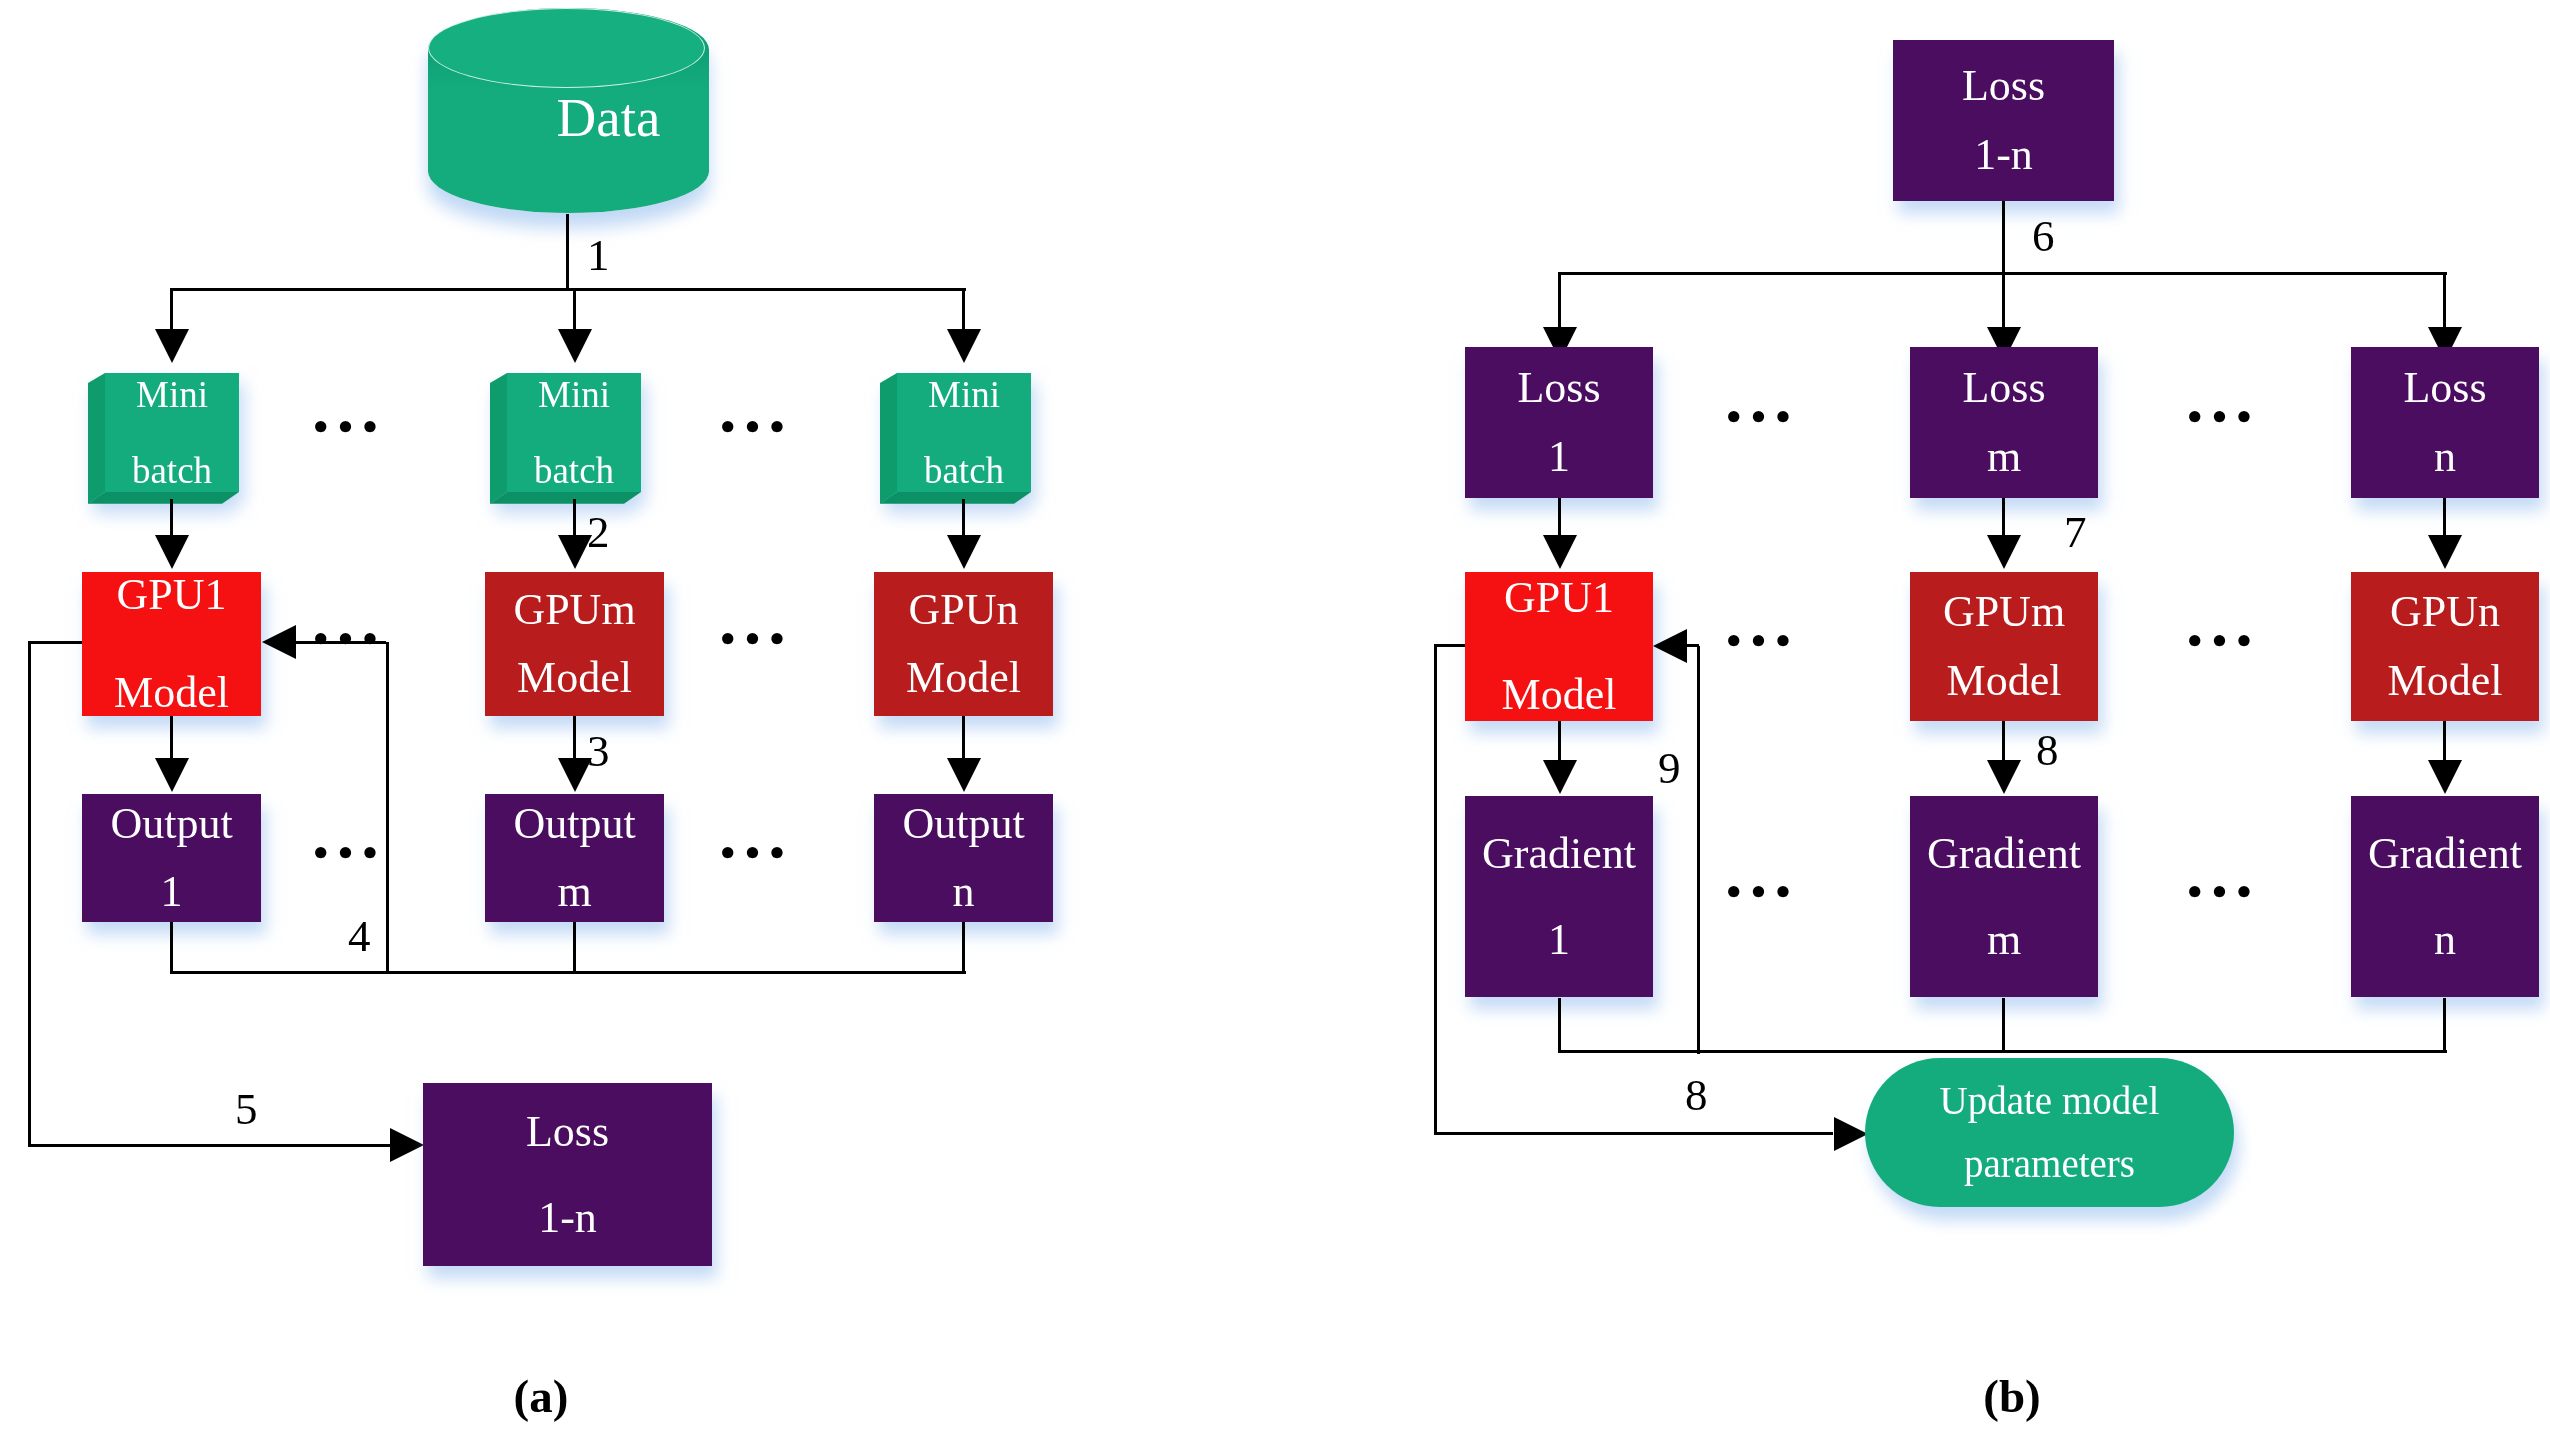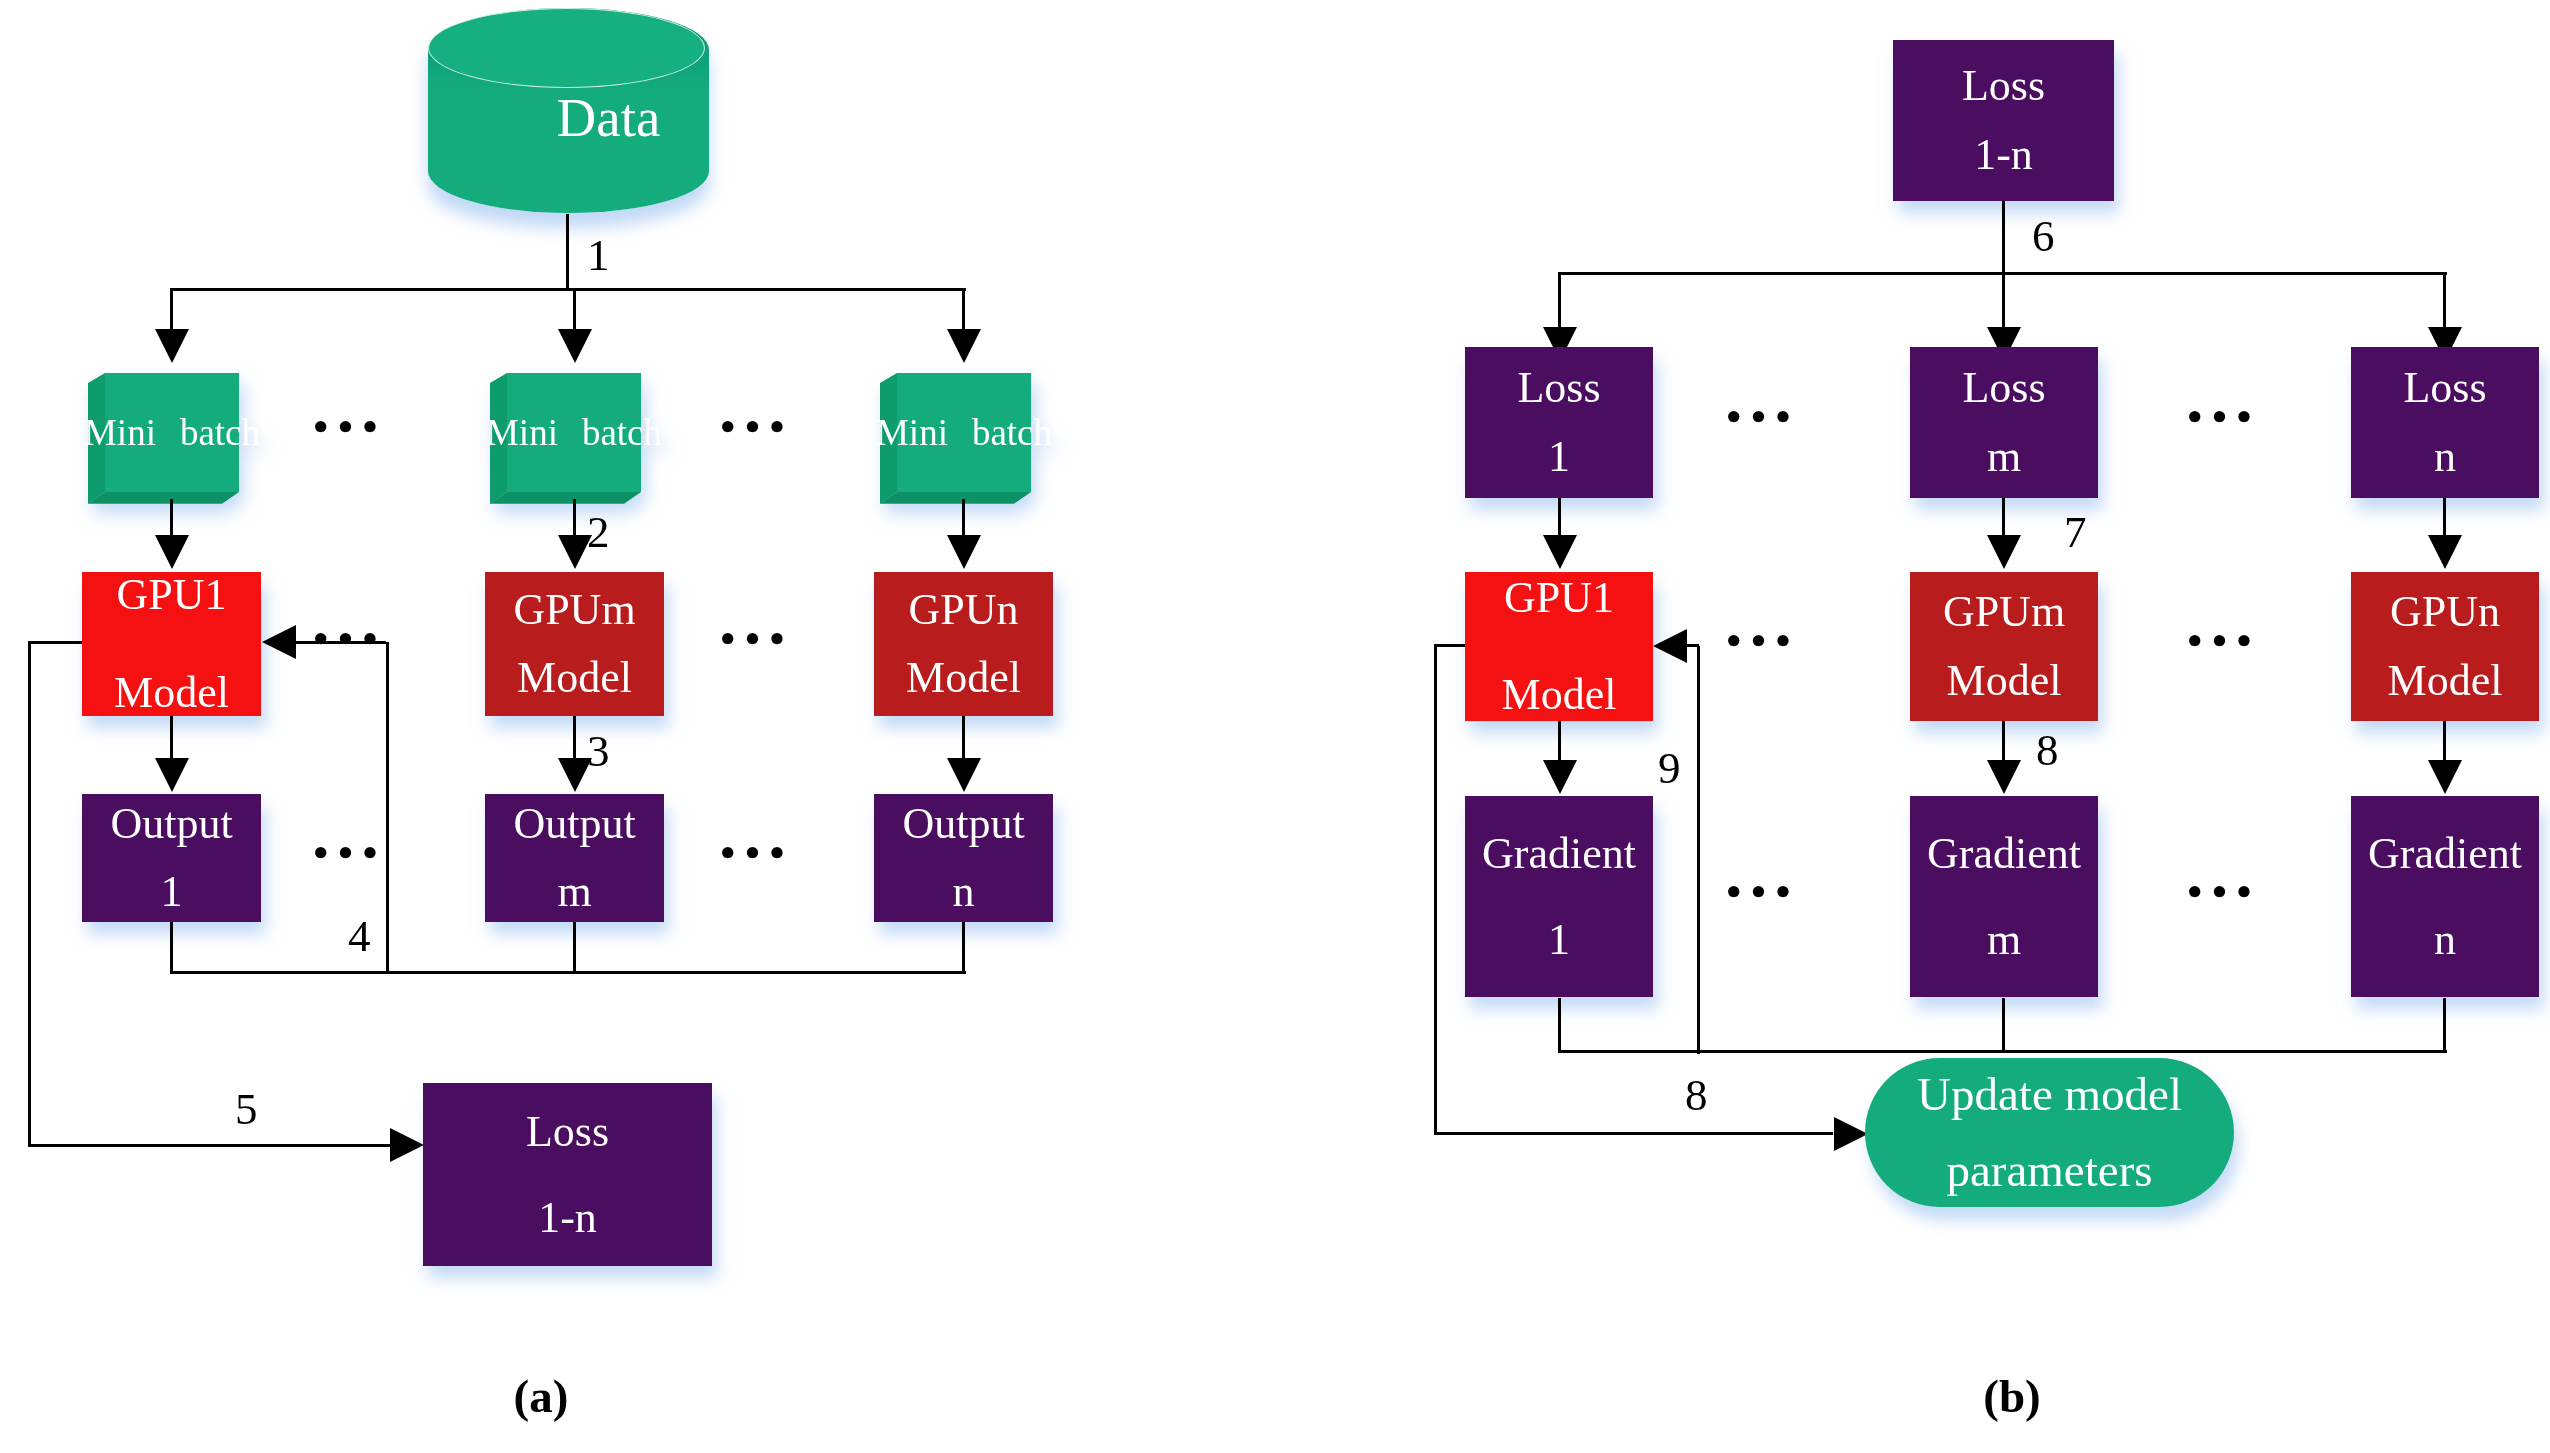--- a/index.html
+++ b/index.html
@@ -14,42 +14,42 @@
         border-bottom:17px solid transparent;border-left:34px solid #000;}
   .num{position:absolute;font-size:45px;color:#000;line-height:1;}
   .box{position:absolute;display:flex;flex-direction:column;justify-content:center;
        align-items:center;color:#fff;font-size:44px;line-height:1.55;text-align:center;
        box-shadow:5px 13.4px 15px rgba(150,190,238,.55);}
   .tall{line-height:1.95;}
   .red{background:#f51111;gap:29px;}
   .teal{background:#b91c1c;align-items:center;}
   .purple{background:#4a0d5f;}
   .green{background:#14ac7c;}
-  .rounded{border-radius:75px;font-size:47px;line-height:1.6;align-items:center;}
+  .rounded{border-radius:75px;font-size:39px;line-height:1.6;align-items:center;}
   .dots{position:absolute;width:109px;text-align:center;font-family:"DejaVu Sans",sans-serif;
         font-weight:bold;font-size:32px;letter-spacing:4.2px;color:#000;line-height:1;}
   .caption{position:absolute;width:184px;text-align:center;font-weight:bold;
            font-size:47px;color:#000;line-height:1;}
   
   .cylinder{position:absolute;left:428px;top:8.4px;width:281px;height:205px;
             background:linear-gradient(180deg,#0f9e74 0%,#0fa078 22%,#14ac7c 40%,#14ac7c 100%);
             border-radius:141px/42px;box-shadow:0 15px 17px rgba(150,190,238,.6);}
   .cyl-top{position:absolute;left:0;top:0;width:277px;height:80px;border-radius:50%;
            background:#16b080;border:1.7px solid rgba(255,255,255,.8);box-sizing:border-box;}
   .cyl-label{position:absolute;left:0;top:46px;width:281px;height:126px;display:flex;
              align-items:center;justify-content:center;color:#fff;font-size:55px;padding-left:40px;}
   
   .mini{position:absolute;width:151px;height:132px;filter:drop-shadow(5px 10px 8.4px rgba(150,190,238,.55));}
   .mini-front{position:absolute;left:17px;top:0;width:134px;height:119px;background:#14ac7c;}
   .mini-side{position:absolute;left:0;top:0;width:17px;height:132px;background:#0e9c6d;
              clip-path:polygon(17px 0px,0px 10px,0px 131px,17px 119px);}
   .mini-bottom{position:absolute;left:0;top:119px;width:151px;height:13.4px;background:#0c9065;
                clip-path:polygon(17px 0px,0px 11.7px,134px 11.7px,151px 0px);}
   .mini-label{position:absolute;left:17px;top:0;width:134px;height:119px;display:flex;
-              flex-direction:row;justify-content:center;align-items:center;color:#fff;
+              flex-direction:column;justify-content:center;align-items:center;color:#fff;
               font-size:37px;line-height:1.4;text-align:center;gap:24px;}
 </style>
 </head>
 <body>
 
 <div class="canvas">
 
   <div class="cylinder">
     <div class="cyl-top"></div>
     <div class="cyl-label">Data</div>

